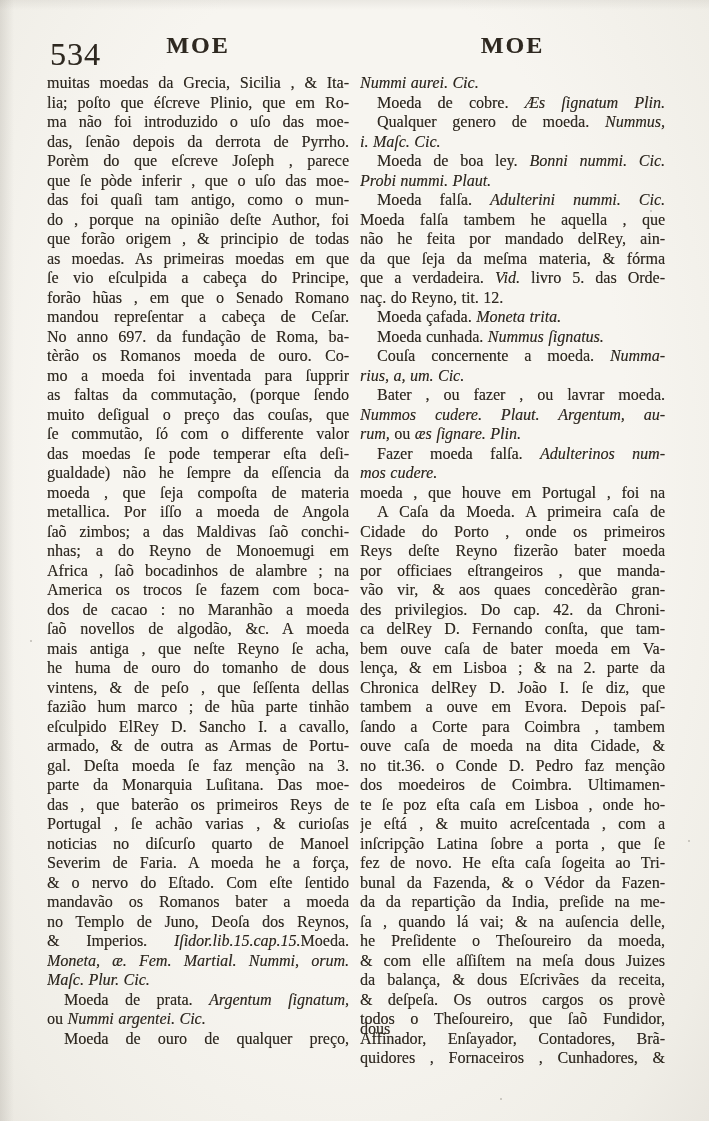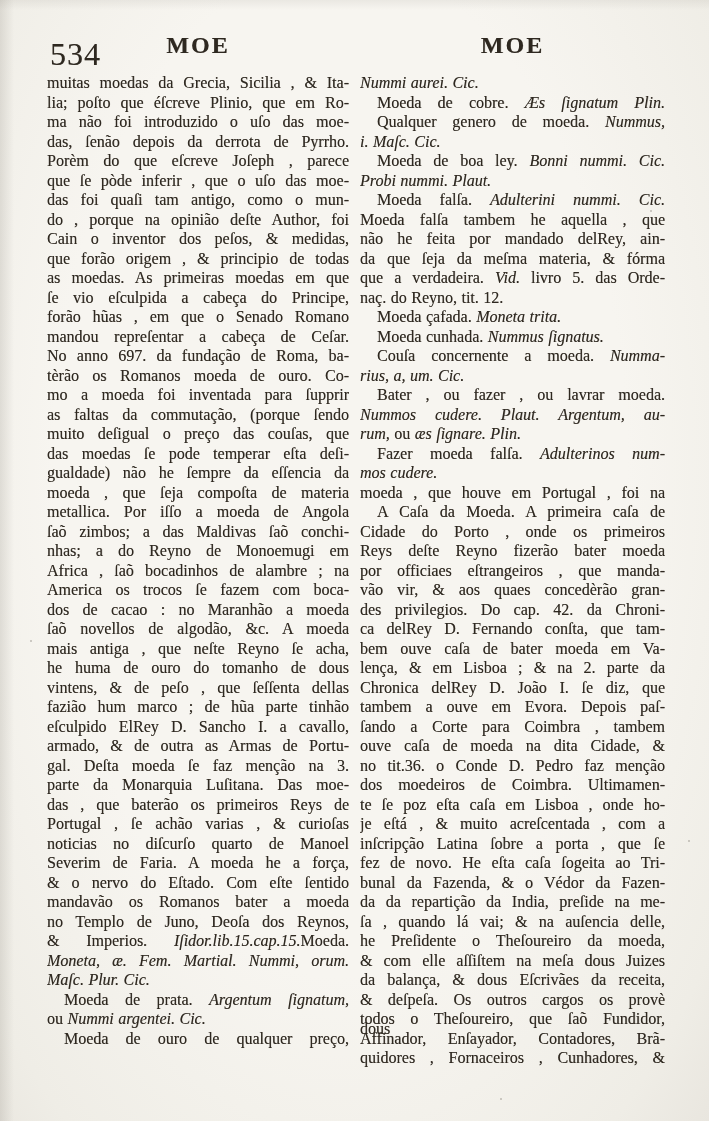--- a/index.html
+++ b/index.html
@@ -62,31 +62,31 @@
 
   <div class="col left ink" id="col-left">
       <div class="tl"><span class="rom">muitas moedas da Grecia, Sicilia , &amp; Ita-</span></div>
       <div class="tl"><span class="rom">lia; poſto que éſcreve Plinio, que em Ro-</span></div>
       <div class="tl"><span class="rom">ma não foi introduzido o uſo das moe-</span></div>
       <div class="tl"><span class="rom">das, ſenão depois da derrota de Pyrrho.</span></div>
       <div class="tl"><span class="rom">Porèm do que eſcreve Joſeph , parece</span></div>
       <div class="tl"><span class="rom">que ſe pòde inferir , que o uſo das moe-</span></div>
       <div class="tl"><span class="rom">das foi quaſi tam antigo, como o mun-</span></div>
       <div class="tl"><span class="rom">do , porque na opinião deſte Author, foi</span></div>
-      <div class="tl"><span class="rom">Cain o inventor dos peſos, &amp; medidas,</span></div>
       <div class="tl"><span class="rom">que forão origem , &amp; principio de todas</span></div>
       <div class="tl"><span class="rom">as moedas. As primeiras moedas em que</span></div>
       <div class="tl"><span class="rom">ſe vio eſculpida a cabeça do Principe,</span></div>
       <div class="tl"><span class="rom">forão hũas , em que o Senado Romano</span></div>
       <div class="tl"><span class="rom">mandou repreſentar a cabeça de Ceſar.</span></div>
       <div class="tl"><span class="rom">No anno 697. da fundação de Roma, ba-</span></div>
       <div class="tl"><span class="rom">tèrão os Romanos moeda de ouro. Co-</span></div>
       <div class="tl"><span class="rom">mo a moeda foi inventada para ſupprir</span></div>
       <div class="tl"><span class="rom">as faltas da commutação, (porque ſendo</span></div>
       <div class="tl"><span class="rom">muito deſigual o preço das couſas, que</span></div>
+      <div class="tl"><span class="rom">ſe commutão, ſó com o differente valor</span></div>
       <div class="tl"><span class="rom">das moedas ſe pode temperar eſta deſi-</span></div>
       <div class="tl"><span class="rom">gualdade) não he ſempre da eſſencia da</span></div>
       <div class="tl"><span class="rom">moeda , que ſeja compoſta de materia</span></div>
       <div class="tl"><span class="rom">metallica. Por iſſo a moeda de Angola</span></div>
       <div class="tl"><span class="rom">ſaõ zimbos; a das Maldivas ſaõ conchi-</span></div>
       <div class="tl"><span class="rom">nhas; a do Reyno de Monoemugi em</span></div>
       <div class="tl"><span class="rom">Africa , ſaõ bocadinhos de alambre ; na</span></div>
       <div class="tl"><span class="rom">America os trocos ſe fazem com boca-</span></div>
       <div class="tl"><span class="rom">dos de cacao : no Maranhão a moeda</span></div>
       <div class="tl"><span class="rom">ſaõ novellos de algodão, &amp;c. A moeda</span></div>

